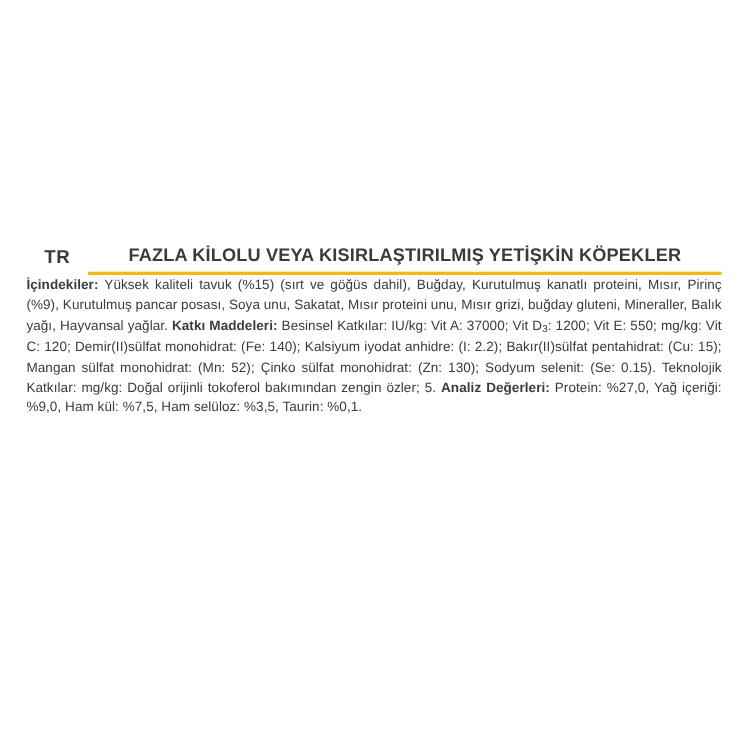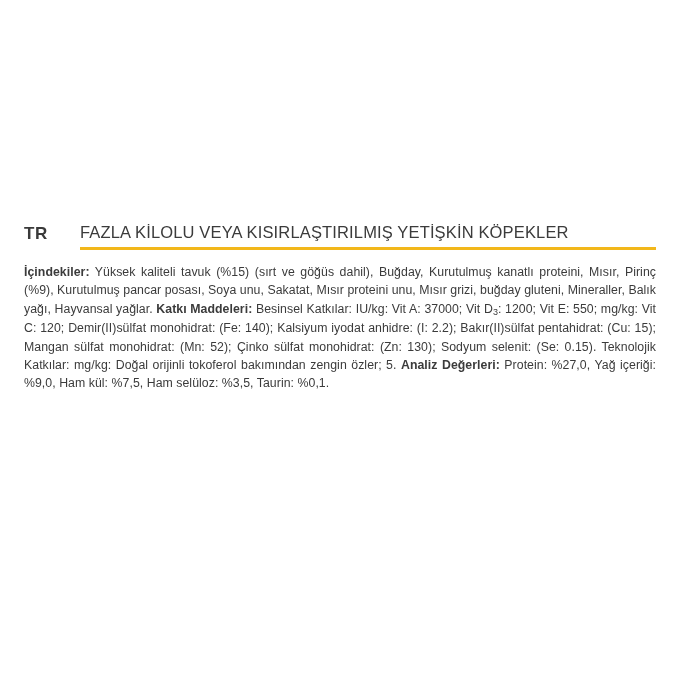--- a/index.html
+++ b/index.html
@@ -25,49 +25,49 @@
     position: absolute;
     left: 24px;
     top: 222px;
     width: 632px;
   }
 
   .title-row {
     display: flex;
     align-items: flex-start;
     gap: 0;
+    text-align: center;
   }
 
   .lang-code {
     flex: 0 0 56px;
     font-size: 17px;
     font-weight: bold;
     color: #3a3a3a;
     letter-spacing: 0.5px;
     line-height: 21px;
     padding-top: 1px;
   }
 
   .title-wrap {
     flex: 1 1 auto;
     border-bottom: 3px solid #f2b71a;
     padding-bottom: 5px;
   }
 
   .title-line {
     font-size: 16.5px;
-    font-weight: normal;
+    font-weight: bold;
     color: #3b3b3b;
     line-height: 20px;
     letter-spacing: 0.15px;
     white-space: nowrap;
   }
 
   .body-text {
-    margin-top: 13px;
     font-size: 12.3px;
     line-height: 18.4px;
     color: #3b3b3b;
     text-align: justify;
     text-justify: inter-word;
     letter-spacing: 0.05px;
   }
 
   .body-text b {
     font-weight: bold;

